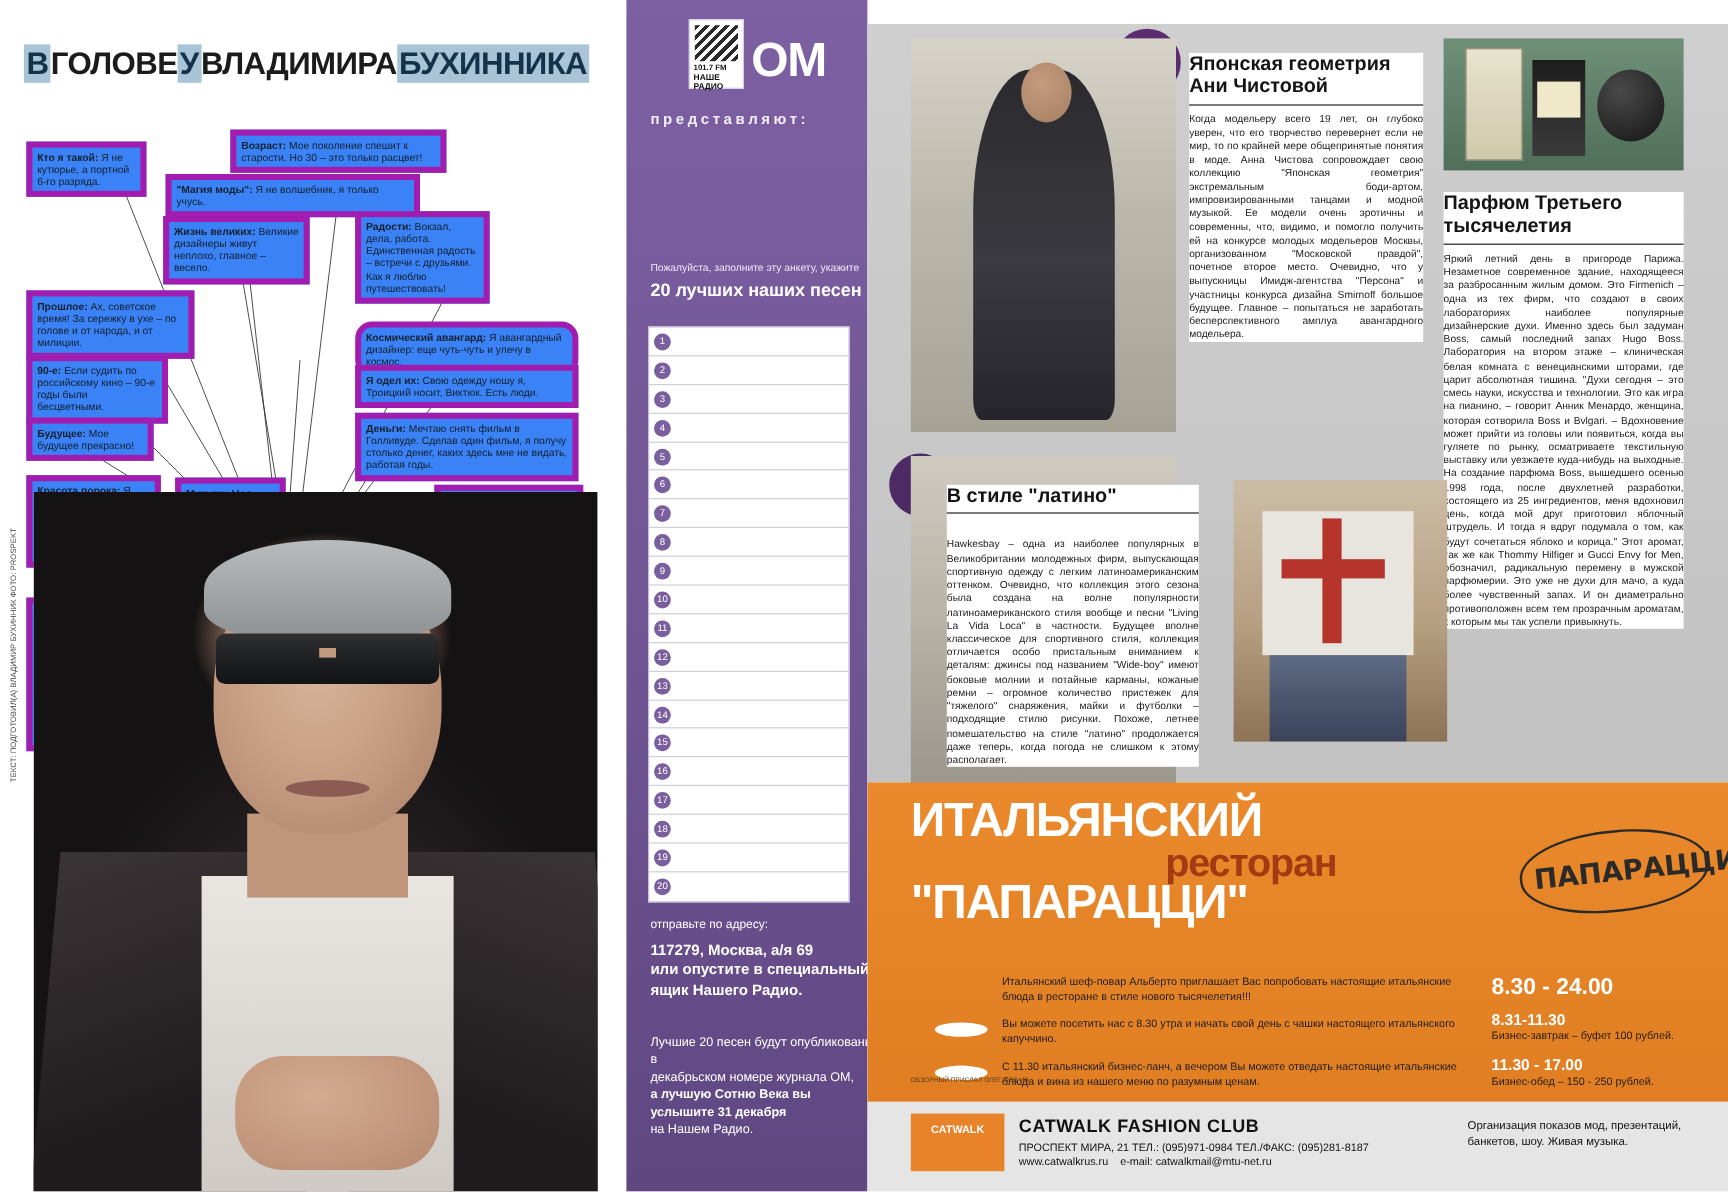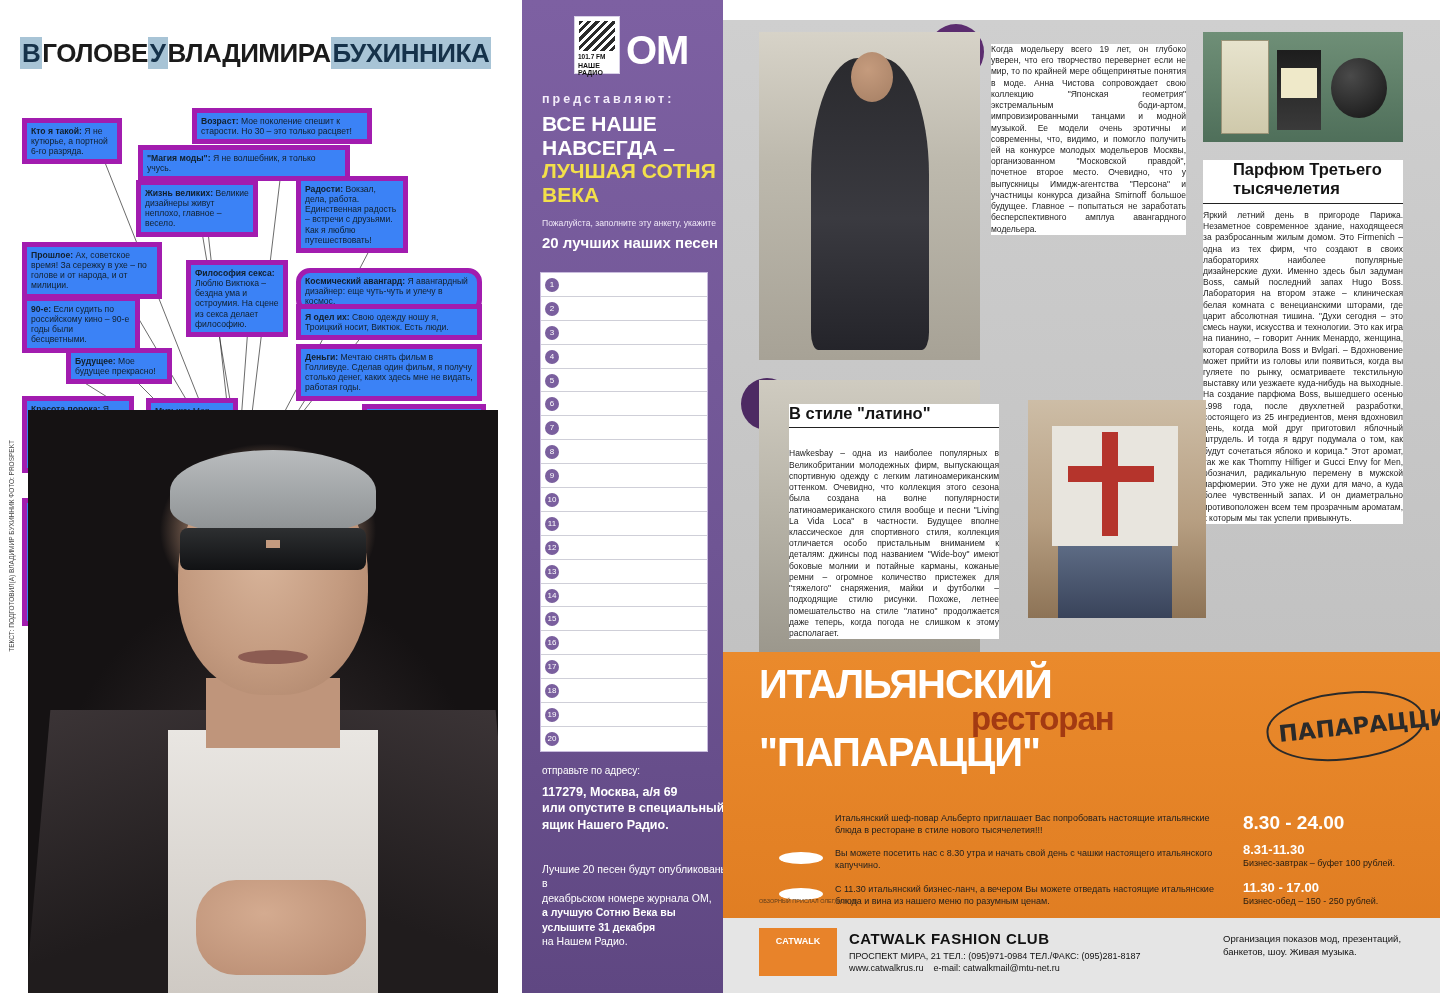--- a/index.html
+++ b/index.html
@@ -274,33 +274,30 @@
     </div>
     <div class="bubble" style="left:136px;top:180px;width:122px;">
       <b>Жизнь великих:</b><span> Великие дизайнеры живут неплохо, главное – весело.</span>
     </div>
     <div class="bubble" style="left:296px;top:176px;width:112px;">
       <b>Радости:</b><span> Вокзал, дела, работа. Единственная радость – встречи с друзьями. Как я люблю путешествовать!</span>
     </div>
     <div class="bubble" style="left:22px;top:242px;width:140px;">
       <b>Прошлое:</b><span> Ах, советское время! За сережку в ухе – по голове и от народа, и от милиции.</span>
     </div>
-    <div class="bubble" style="left:186px;top:260px;width:102px;">
-      <b>Философия секса:</b><span> Люблю Виктюка – бездна ума и остроумия. На сцене из секса делает философию.</span>
-    </div>
     <div class="bubble" style="left:296px;top:268px;width:186px;border-radius:14px;">
       <b>Космический авангард:</b><span> Я авангардный дизайнер: еще чуть-чуть и улечу в космос.</span>
     </div>
     <div class="bubble" style="left:22px;top:296px;width:118px;">
       <b>90-е:</b><span> Если судить по российскому кино – 90-е годы были бесцветными.</span>
     </div>
     <div class="bubble" style="left:296px;top:304px;width:186px;">
       <b>Я одел их:</b><span> Свою одежду ношу я, Троицкий носит, Виктюк. Есть люди.</span>
     </div>
-    <div class="bubble" style="left:22px;top:348px;width:106px;margin-left:44px;">
+    <div class="bubble" style="left:22px;top:348px;width:106px;">
       <b>Будущее:</b><span> Мое будущее прекрасно!</span>
     </div>
     <div class="bubble" style="left:296px;top:344px;width:186px;">
       <b>Деньги:</b><span> Мечтаю снять фильм в Голливуде. Сделав один фильм, я получу столько денег, каких здесь мне не видать, работая годы.</span>
     </div>
     <div class="bubble" style="left:22px;top:396px;width:112px;">
       <b>Красота порока:</b><span> Я читал Де Сада: как из этого сделать порнофильм – знаю. Порок можно сыграть в красивых костюмах.</span>
     </div>
     <div class="bubble" style="left:146px;top:398px;width:92px;">
       <b>Музыка:</b><span> Моя любимая группа – "Колибри".</span>
@@ -331,25 +328,20 @@
   </div>
 
   <div class="mid">
     <div class="radio-logo">
       <div class="rl-top"></div>
       <div class="rl-f">101.7 FM</div>
       <div class="rl-n">НАШЕ РАДИО</div>
     </div>
     <div class="om">OM</div>
     <div class="present">представляют:</div>
-    <div class="bigtext">
-      <div>ВСЕ НАШЕ</div>
-      <div>НАВСЕГДА –</div>
-      <div class="yellow">ЛУЧШАЯ СОТНЯ ВЕКА</div>
-    </div>
     <div class="ask">Пожалуйста, заполните эту анкету, укажите</div>
     <div class="ask2">20 лучших наших песен</div>
 
     <div class="formbox">
       <div class="formrow">
           <div class="formnum">1</div>
         </div>
       <div class="formrow">
           <div class="formnum">2</div>
         </div>
@@ -431,33 +423,35 @@
 
     <div class="photo1">
       <div class="p1-figure"></div>
       <div class="p1-head"></div>
     </div>
     <div class="photo2b">
       <div class="p2-vase"></div>
     </div>
 
     <div class="artcard" style="left:268px;top:44px;width:195px;">
+      <div class="art-title" style="white-space:pre-line;">Японская геометрия
+Ани Чистовой</div>
       <div class="art-body">Когда модельеру всего 19 лет, он глубоко уверен, что его творчество перевернет если не мир, то по крайней мере общепринятые понятия в моде. Анна Чистова сопровождает свою коллекцию "Японская геометрия" экстремальным боди-артом, импровизированными танцами и модной музыкой. Ее модели очень эротичны и современны, что, видимо, и помогло получить ей на конкурсе молодых модельеров Москвы, организованном "Московской правдой", почетное второе место. Очевидно, что у выпускницы Имидж-агентства "Персона" и участницы конкурса дизайна Smirnoff большое будущее. Главное – попытаться не заработать бесперспективного амплуа авангардного модельера.</div>
     </div>
 
     <div class="prod-panel">
       <div class="bottle-a"></div>
       <div class="bottle-b">
           <div class="bottle-lbl" style="left:4px;top:18px;width:36px;height:30px;"></div>
         </div>
       <div class="bottle-c"></div>
     </div>
 
     <div class="artcard" style="left:480px;top:160px;width:200px;">
-      <div class="art-title" style="white-space:pre-line;padding-left:30px;">Парфюм Третьего
+      <div class="art-title" style="white-space:pre-line;">Парфюм Третьего
 тысячелетия</div>
       <div class="art-body">Яркий летний день в пригороде Парижа. Незаметное современное здание, находящееся за разбросанным жилым домом. Это Firmenich – одна из тех фирм, что создают в своих лабораториях наиболее популярные дизайнерские духи. Именно здесь был задуман Boss, самый последний запах Hugo Boss. Лаборатория на втором этаже – клиническая белая комната с венецианскими шторами, где царит абсолютная тишина. "Духи сегодня – это смесь науки, искусства и технологии. Это как игра на пианино, – говорит Анник Менардо, женщина, которая сотворила Boss и Bvlgari. – Вдохновение может прийти из головы или появиться, когда вы гуляете по рынку, осматриваете текстильную выставку или уезжаете куда-нибудь на выходные. На создание парфюма Boss, вышедшего осенью 1998 года, после двухлетней разработки, состоящего из 25 ингредиентов, меня вдохновил день, когда мой друг приготовил яблочный штрудель. И тогда я вдруг подумала о том, как будут сочетаться яблоко и корица." Этот аромат, так же как Thommy Hilfiger и Gucci Envy for Men, обозначил, радикальную перемену в мужской парфюмерии. Это уже не духи для мачо, а куда более чувственный запах. И он диаметрально противоположен всем тем прозрачным ароматам, к которым мы так успели привыкнуть.</div>
     </div>
 
     <div class="photo3">
       <div class="p3-shirt"></div>
       <div class="p3-cross-v"></div>
       <div class="p3-cross-h"></div>
       <div class="p3-jeans"></div>
     </div>

